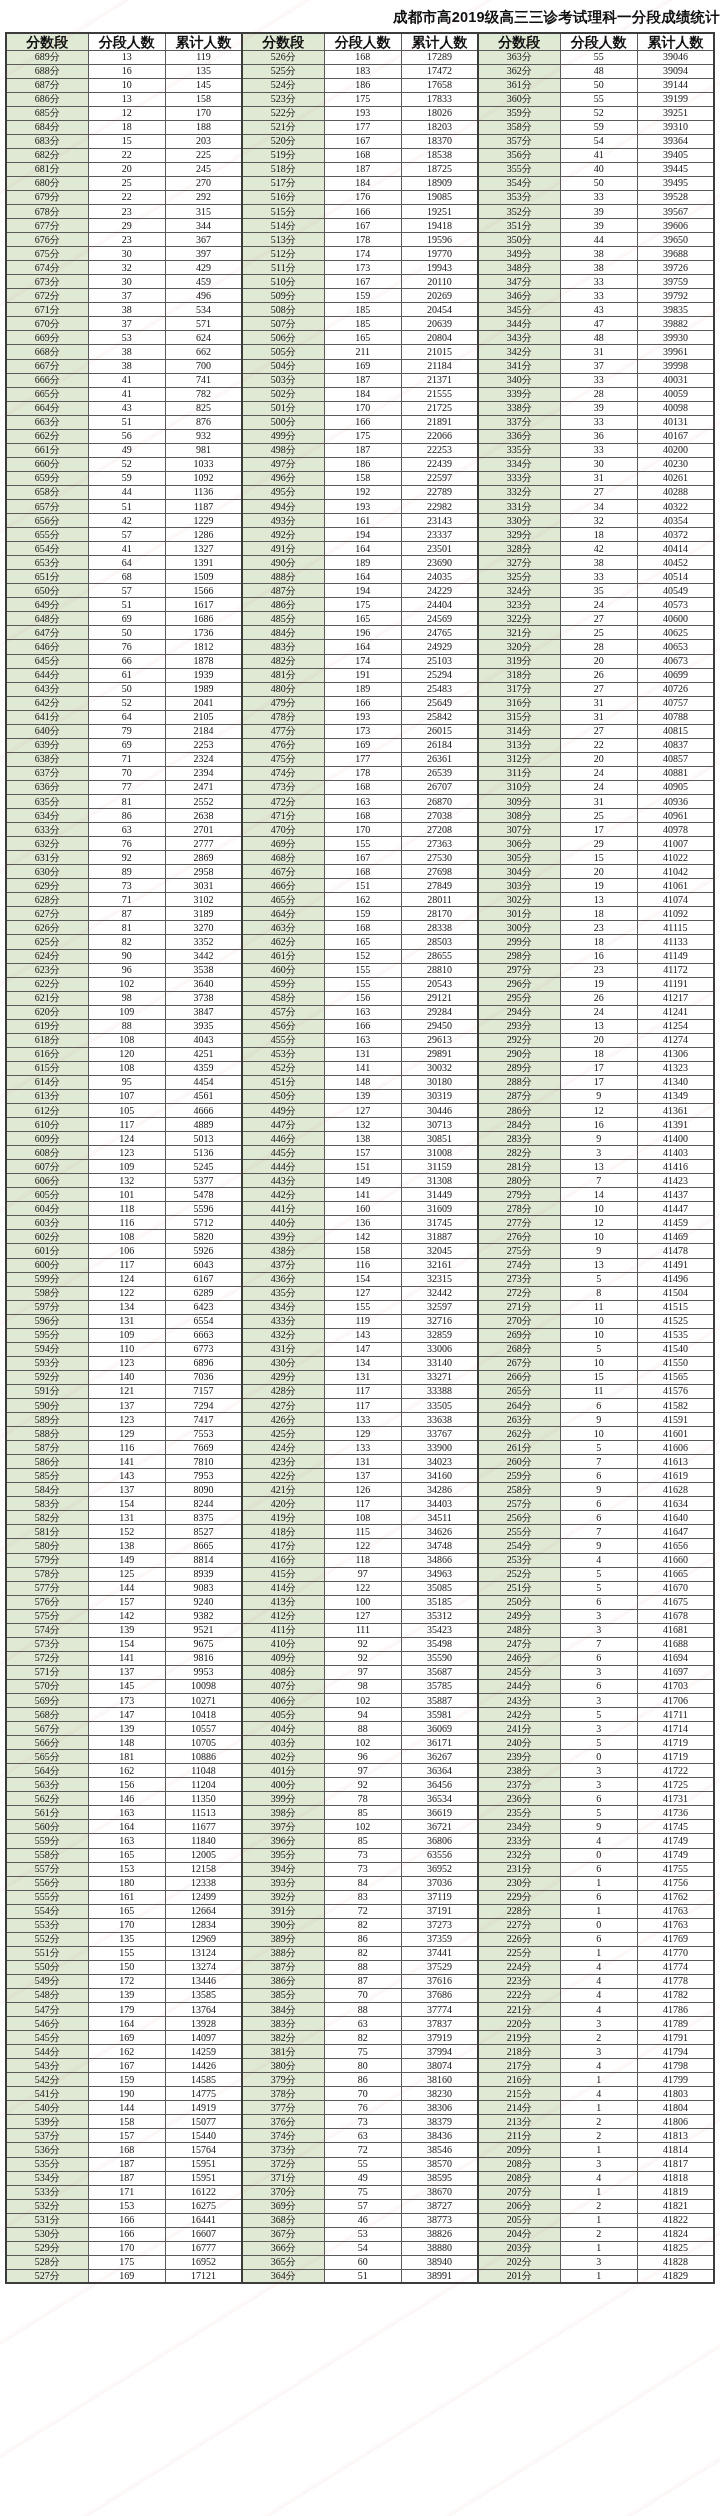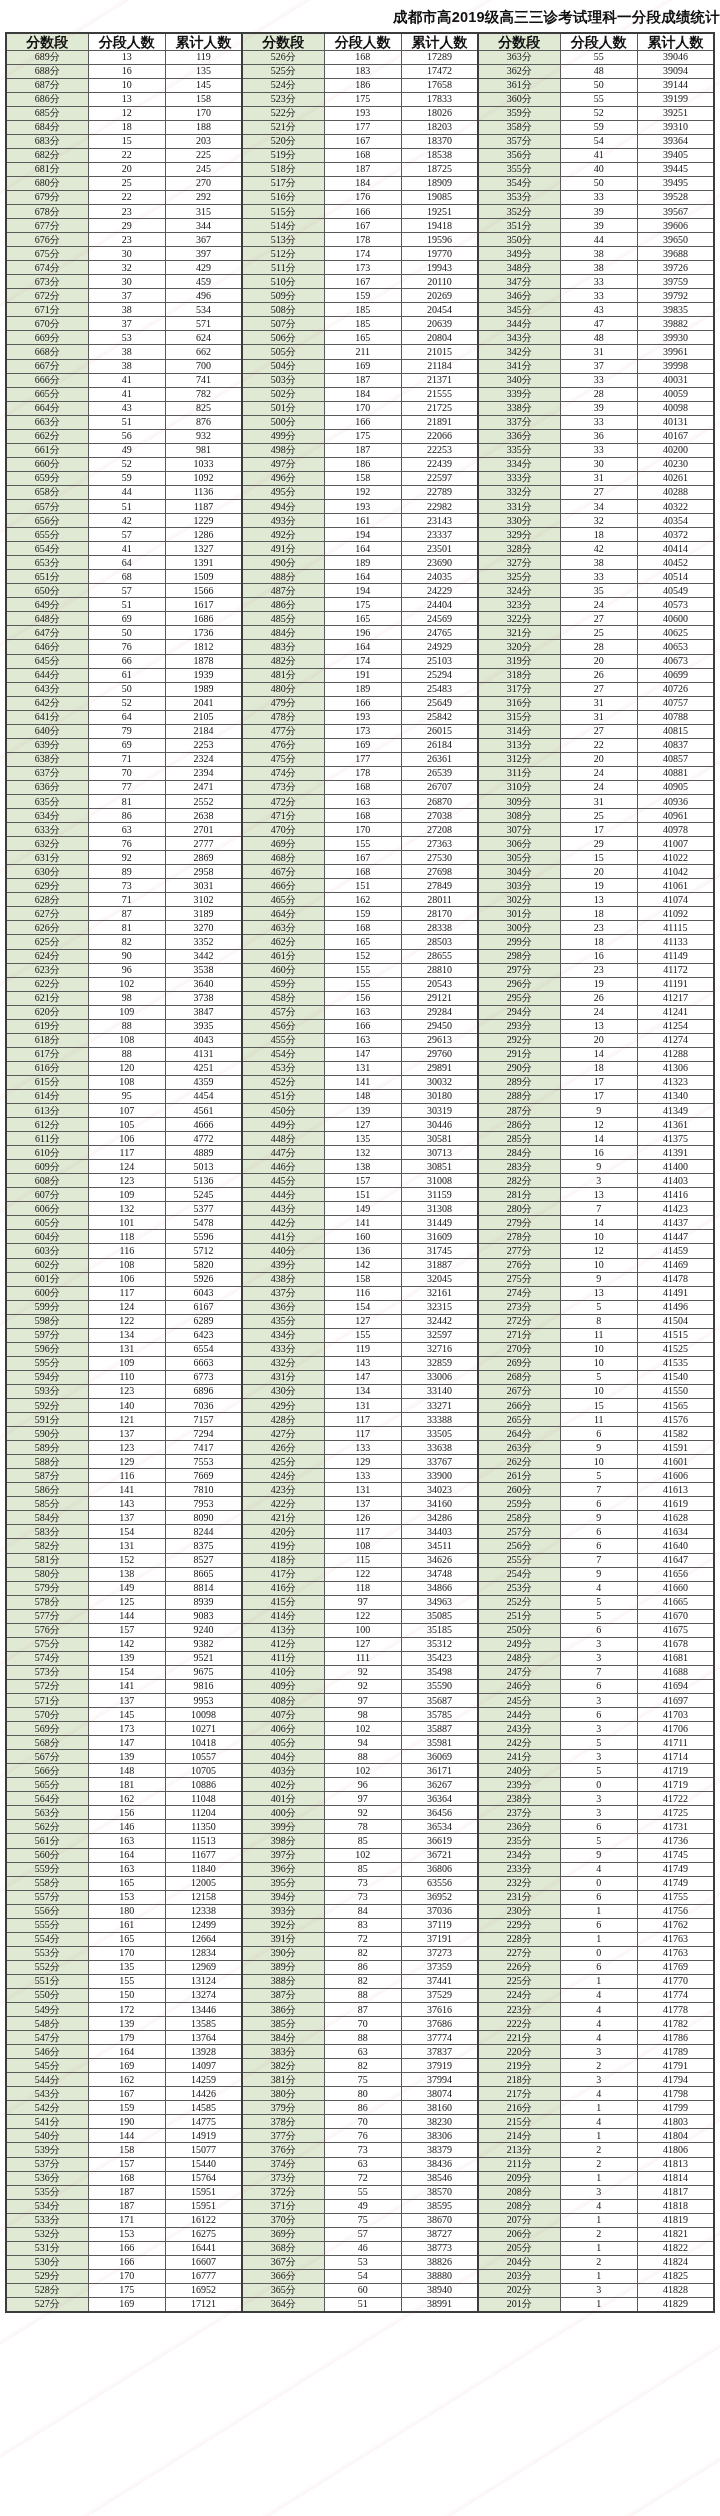--- a/index.html
+++ b/index.html
@@ -909,31 +909,20 @@
             <td class="num-cell">108</td>
             <td class="num-cell">4043</td>
             <td class="score-cell grp-start">455分</td>
             <td class="num-cell">163</td>
             <td class="num-cell">29613</td>
             <td class="score-cell grp-start">292分</td>
             <td class="num-cell">20</td>
             <td class="num-cell">41274</td>
           </tr>
           <tr>
-            <td class="score-cell grp-start">617分</td>
-            <td class="num-cell">88</td>
-            <td class="num-cell">4131</td>
-            <td class="score-cell grp-start">454分</td>
-            <td class="num-cell">147</td>
-            <td class="num-cell">29760</td>
-            <td class="score-cell grp-start">291分</td>
-            <td class="num-cell">14</td>
-            <td class="num-cell">41288</td>
-          </tr>
-          <tr>
             <td class="score-cell grp-start">616分</td>
             <td class="num-cell">120</td>
             <td class="num-cell">4251</td>
             <td class="score-cell grp-start">453分</td>
             <td class="num-cell">131</td>
             <td class="num-cell">29891</td>
             <td class="score-cell grp-start">290分</td>
             <td class="num-cell">18</td>
             <td class="num-cell">41306</td>
           </tr>
@@ -975,31 +964,20 @@
             <td class="num-cell">105</td>
             <td class="num-cell">4666</td>
             <td class="score-cell grp-start">449分</td>
             <td class="num-cell">127</td>
             <td class="num-cell">30446</td>
             <td class="score-cell grp-start">286分</td>
             <td class="num-cell">12</td>
             <td class="num-cell">41361</td>
           </tr>
           <tr>
-            <td class="score-cell grp-start">611分</td>
-            <td class="num-cell">106</td>
-            <td class="num-cell">4772</td>
-            <td class="score-cell grp-start">448分</td>
-            <td class="num-cell">135</td>
-            <td class="num-cell">30581</td>
-            <td class="score-cell grp-start">285分</td>
-            <td class="num-cell">14</td>
-            <td class="num-cell">41375</td>
-          </tr>
-          <tr>
             <td class="score-cell grp-start">610分</td>
             <td class="num-cell">117</td>
             <td class="num-cell">4889</td>
             <td class="score-cell grp-start">447分</td>
             <td class="num-cell">132</td>
             <td class="num-cell">30713</td>
             <td class="score-cell grp-start">284分</td>
             <td class="num-cell">16</td>
             <td class="num-cell">41391</td>
           </tr>

